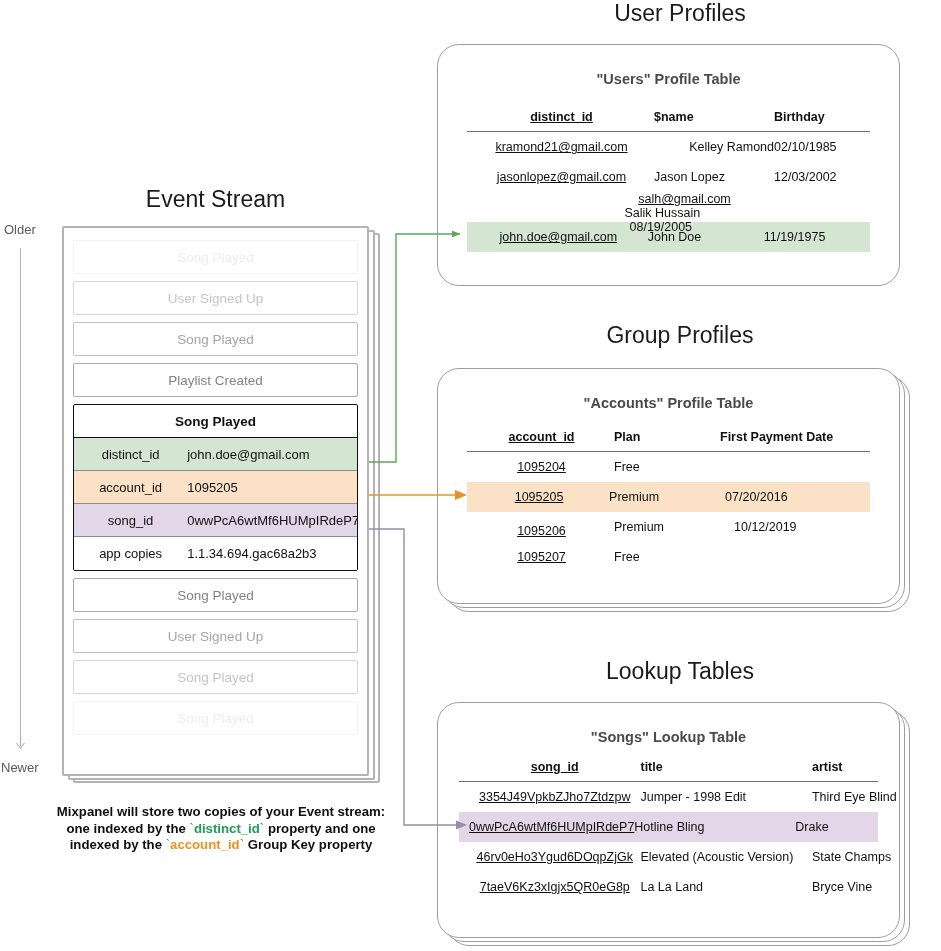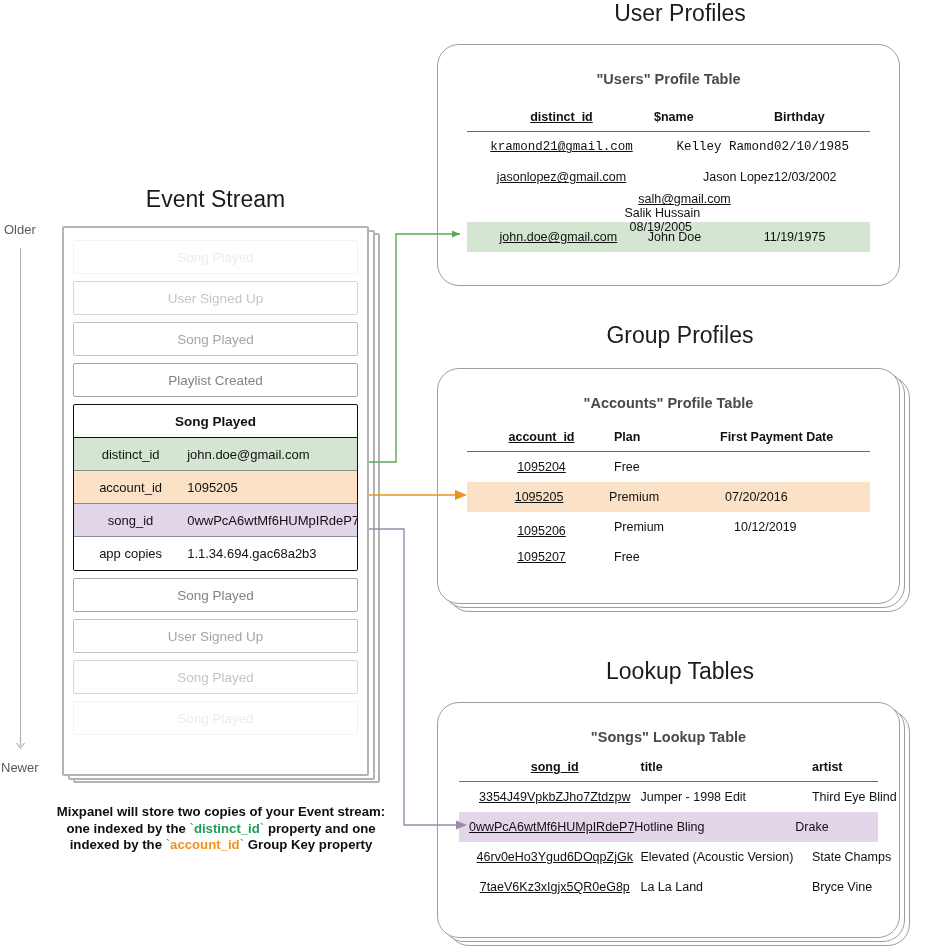--- a/index.html
+++ b/index.html
@@ -307,28 +307,28 @@
   <div class="panel-card" id="up-card" style="left:437px; top:44px; width:463px; height:242px;">
     <div class="table-title">"Users" Profile Table</div>
   </div>
   <div class="dtable" id="up-table" style="left:437px; top:100px; width:463px;">
       <div class="dtable-head" style="padding-left: 32px;">
         <div class="cell u" style="width: 185px; text-align: center;">distinct_id</div>
         <div class="cell" style="width: 120px; text-align: left;">$name</div>
         <div class="cell" style="width: 110px; text-align: left;">Birthday</div>
       </div>
       <div class="head-rule" style="margin-left: 30px; margin-right: 30px;"></div>
-      <div class="dtable-row " style="padding-left: 32px; font-family: Liberation Mono, monospace;">
+      <div class="dtable-row " style="padding-left: 32px;">
         <div class="cell key" style="width: 185px; text-align: center;">kramond21@gmail.com</div>
         <div class="cell" style="width: 120px; text-align: right;">Kelley Ramond</div>
         <div class="cell" style="width: 110px; text-align: left;">02/10/1985</div>
       </div>
       <div class="dtable-row " style="padding-left: 32px;">
         <div class="cell key" style="width: 185px; text-align: center;">jasonlopez@gmail.com</div>
-        <div class="cell" style="width: 120px; text-align: right;">Jason Lopez</div>
+        <div class="cell" style="width: 120px; text-align: left;">Jason Lopez</div>
         <div class="cell" style="width: 110px; text-align: left;">12/03/2002</div>
       </div>
       <div class="dtable-row " style="padding-left: 32px; flex-direction: column;">
         <div class="cell key" style="width: 185px; text-align: center;">salh@gmail.com</div>
         <div class="cell" style="width: 120px; text-align: left;">Salik Hussain</div>
         <div class="cell" style="width: 110px; text-align: left;">08/19/2005</div>
       </div>
       <div class="dtable-row row-hl-green" style="padding-left: 2px; margin-left: 30px; margin-right: 30px;">
         <div class="cell key" style="width: 185px; text-align: center;">john.doe@gmail.com</div>
         <div class="cell" style="width: 120px; text-align: left;">John Doe</div>

